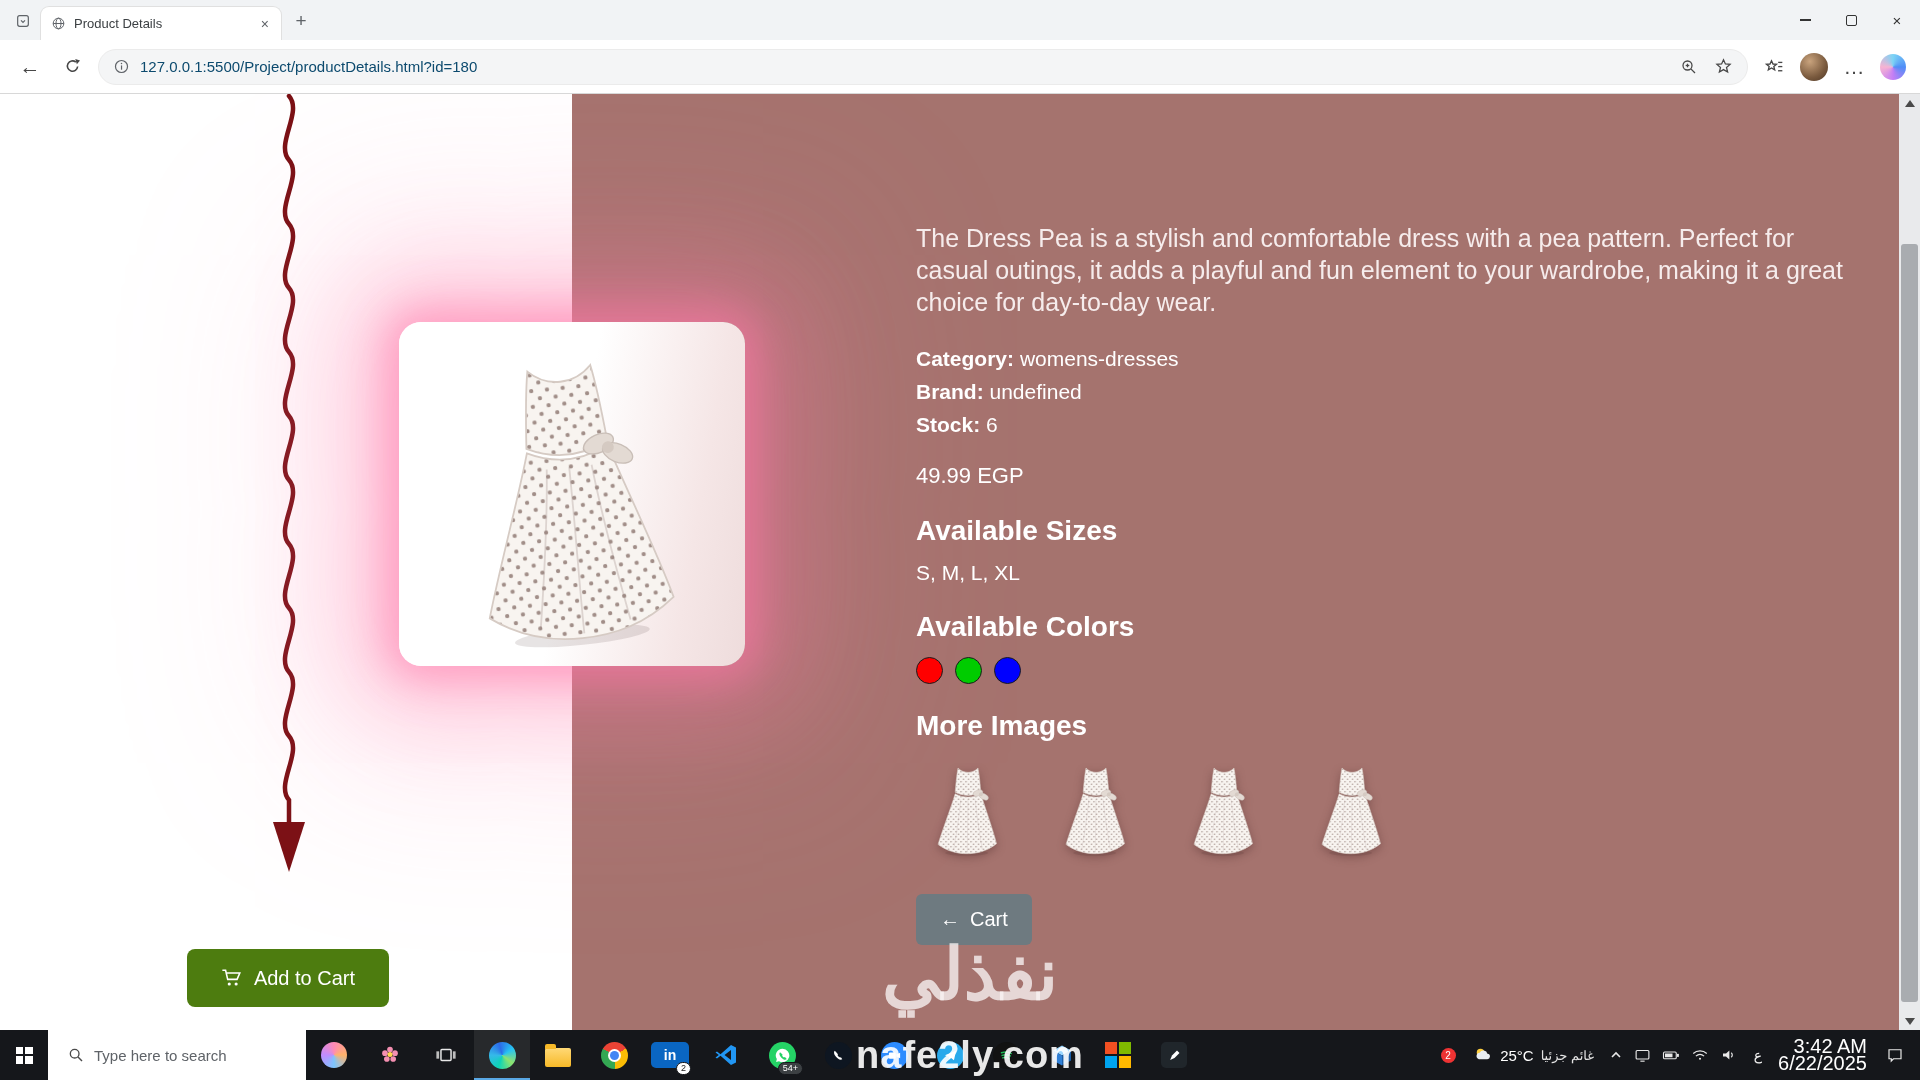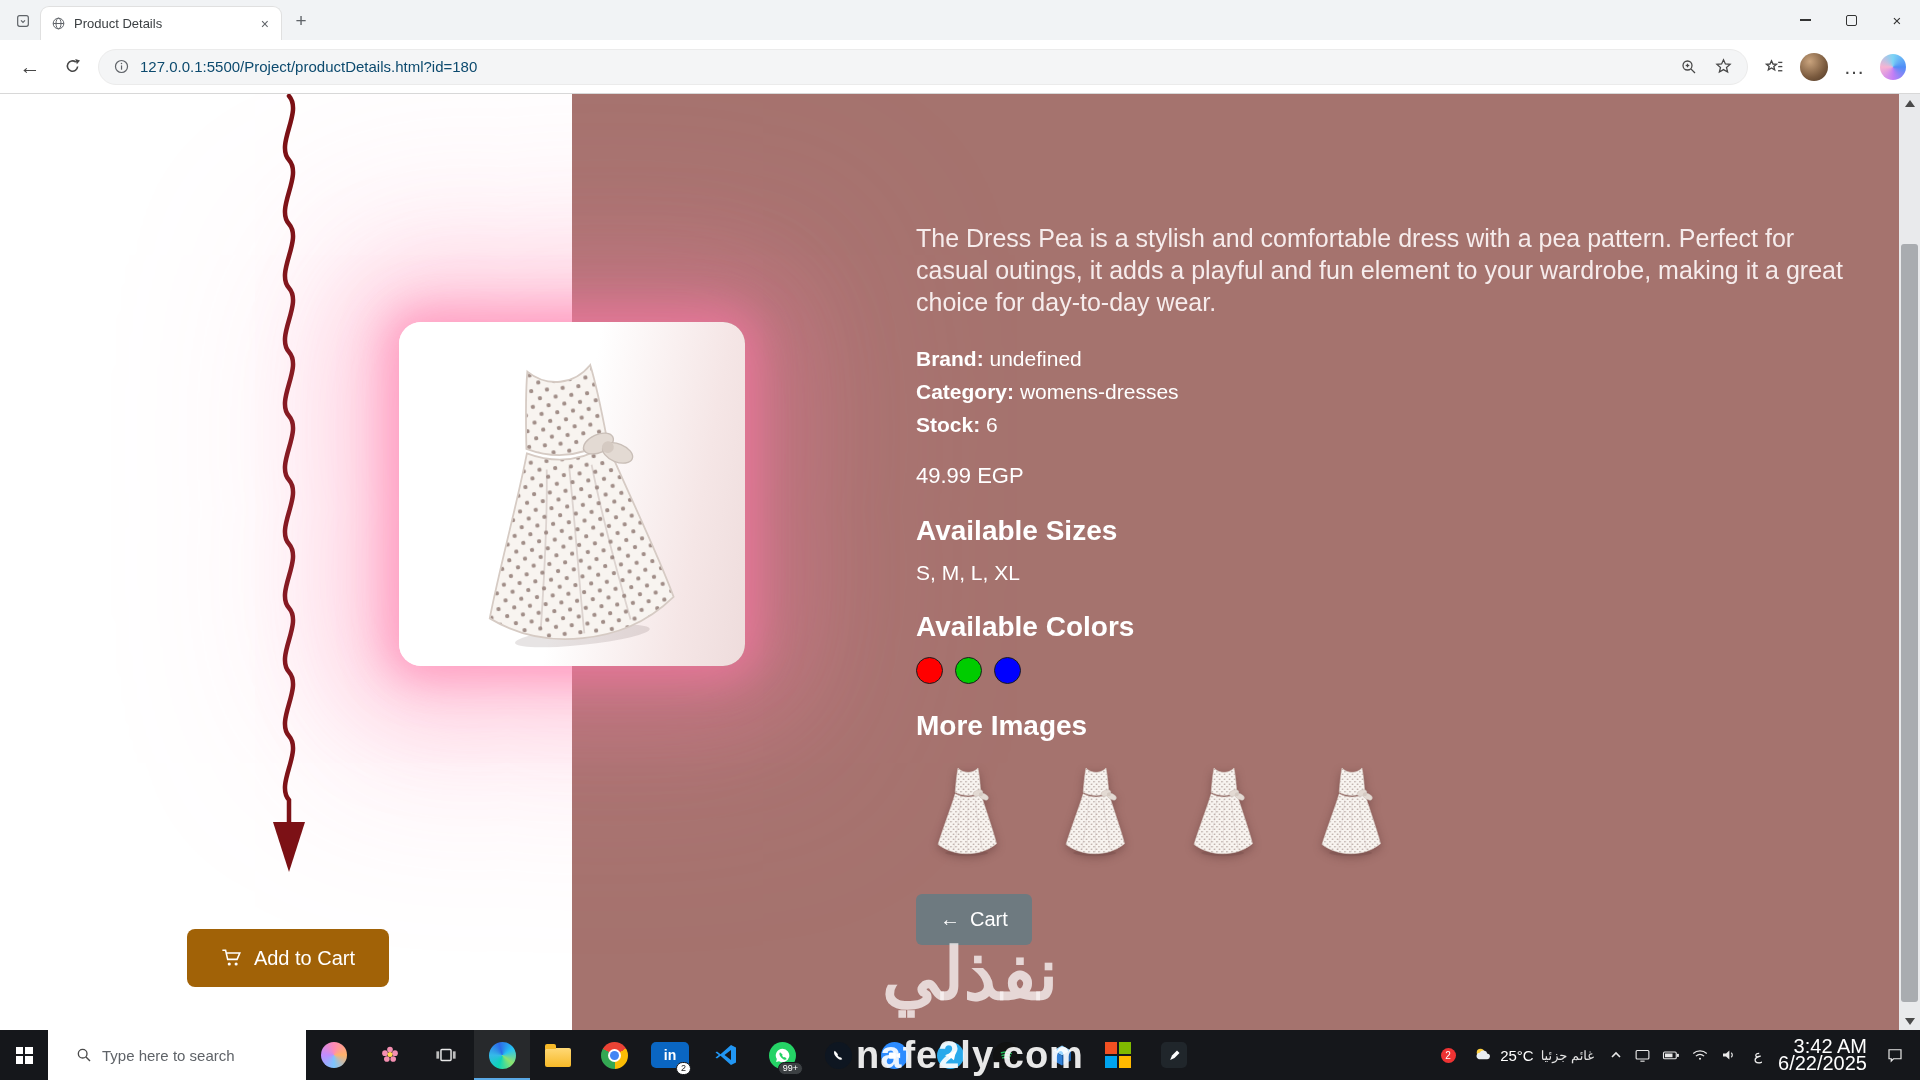--- a/index.html
+++ b/index.html
@@ -79,22 +79,22 @@
   .swatch { width:27px; height:27px; border-radius:50%; border:1.5px solid #1c1c1c; }
   .thumbs { display:flex; gap:56px; margin:16px 0 0 16px; }
   .thumb svg { width:72px; height:100px; filter:drop-shadow(0 3px 5px rgba(60,25,25,.35)); }
   .back-btn {
     margin-top:36px; display:inline-flex; align-items:center; gap:10px;
     background:#6e7a80; color:#fff; border:none; border-radius:6px;
     padding:14px 24px; font-size:20px; font-family:inherit;
   }
 
   .cart-btn {
-    position:absolute; left:187px; top:835px; width:202px; height:58px;
-    background:#a16207; color:#fff; border:none; border-radius:8px;
+    position:absolute; left:187px; top:855px; width:202px; height:58px;
+    background:#4d7c0f; color:#fff; border:none; border-radius:8px;
     font-size:20px; font-family:inherit;
     display:flex; align-items:center; justify-content:center; gap:11px;
   }
 
   .wm-ar {
     position:absolute; left:770px; top:838px; width:400px; text-align:center;
     font-size:72px; font-weight:bold; color:rgba(248,244,244,0.78); z-index:40;
     pointer-events:none;
   }
   .wm-site {
@@ -112,21 +112,21 @@
   .sb-thumb { position:absolute; left:2px; right:2px; top:150px; height:758px; background:#a9acb0; border-radius:3px; }
 
   
   .taskbar {
     position:absolute; left:0; right:0; top:1030px; height:50px;
     background:#15171b; display:flex; align-items:stretch; z-index:60; color:#fff;
   }
   .tb-start { width:48px; display:flex; align-items:center; justify-content:center; }
   .win-logo { width:17px; height:17px; display:grid; grid-template-columns:1fr 1fr; grid-template-rows:1fr 1fr; gap:2px; }
   .win-logo span { background:#fff; }
-  .tb-search { width:258px; background:#fff; display:flex; align-items:center; gap:10px; padding:0 28px; color:#5f6368; font-size:15px; }
+  .tb-search { width:258px; background:#fff; display:flex; align-items:center; gap:10px; padding:0 20px; color:#5f6368; font-size:15px; }
   .tb-search span { white-space:nowrap; }
   .tb-icon { width:56px; display:flex; align-items:center; justify-content:center; position:relative; }
   .tb-icon.active { background:rgba(255,255,255,0.08); box-shadow:inset 0 -2px 0 #5aa9e6; }
   .app-circle { width:27px; height:27px; border-radius:50%; display:flex; align-items:center; justify-content:center; }
   .edge-ic   { background:conic-gradient(from 200deg,#0dd3b6,#35b9e9,#2b6be8,#27c3f2,#8ee36f,#0dd3b6); }
   .brain-ic  { background:conic-gradient(#ff8ab5,#ffb36b,#7cc6ff,#c08cff,#ff8ab5); width:26px; height:26px; border-radius:50%; }
   .wa-ic     { background:#25d366; }
   .dkphone-ic{ background:#0e1621; }
   .video-ic  { background:#2d8cff; }
   .tg-ic     { background:#29a9eb; }
@@ -266,26 +266,26 @@
   <div class="product-card">
     <svg class="dress-main" viewBox="0 0 100 140">
         <use href="#dressg"></use>
       </svg>
   </div>
 
   <div class="details">
     <p class="desc">The Dress Pea is a stylish and comfortable dress with a pea pattern. Perfect for casual outings, it adds a playful and fun element to your wardrobe, making it a great choice for day-to-day wear.</p>
 
     <div class="meta">
+      <b>Category:</b>
+      <span>womens-dresses</span>
+    </div>
+    <div class="meta">
       <b>Brand:</b>
       <span>undefined</span>
-    </div>
-    <div class="meta">
-      <b>Category:</b>
-      <span>womens-dresses</span>
     </div>
     <div class="meta">
       <b>Stock:</b>
       <span>6</span>
     </div>
 
     <div class="price">49.99 EGP</div>
 
     <h2>Available Sizes</h2>
     <div class="sizes">S, M, L, XL</div>
@@ -416,21 +416,21 @@
         <path d="M17,2 L22,4.5 V19.5 L17,22 L6.5,12.8 L3,15.5 L1.5,14.5 L4.8,12 L1.5,9.5 L3,8.5 L6.5,11.2 Z M17,7 L10.5,12 L17,17 Z" fill="#2196f3" fill-rule="evenodd"></path>
       </svg>
   </div>
   <div class="tb-icon">
     <span class="app-circle wa-ic">
       <svg width="17" height="17" viewBox="0 0 24 24">
           <path d="M12,2.5 a9.5,9.5 0 0 0 -8,14.6 L3,21 l4,-1 a9.5,9.5 0 1 0 5,-17.5 z" fill="#fff"></path>
           <path d="M8.5,7.5 c-2,2 -0.5,5 2,7.5 c2.5,2.5 5.5,4 7.5,2 l-2.5,-3 c-1,0.8 -2,0.6 -3,-0.4 c-1,-1 -1.2,-2 -0.4,-3 z" fill="#25d366"></path>
         </svg>
     </span>
-    <span class="badge">99+</span>
+    <span class="badge">54+</span>
   </div>
   <div class="tb-icon">
     <span class="app-circle dkphone-ic">
       <svg width="13" height="13" viewBox="0 0 24 24">
           <path d="M5,3 C3,5 3,9 7,14 C11,19 15,21 19,19 L16.5,15 C15,16 13.5,15.5 12,14 C10.5,12.5 10,11 11,9.5 L7,5 Z" fill="#fff"></path>
         </svg>
     </span>
   </div>
   <div class="tb-icon">
     <span class="app-circle video-ic">

